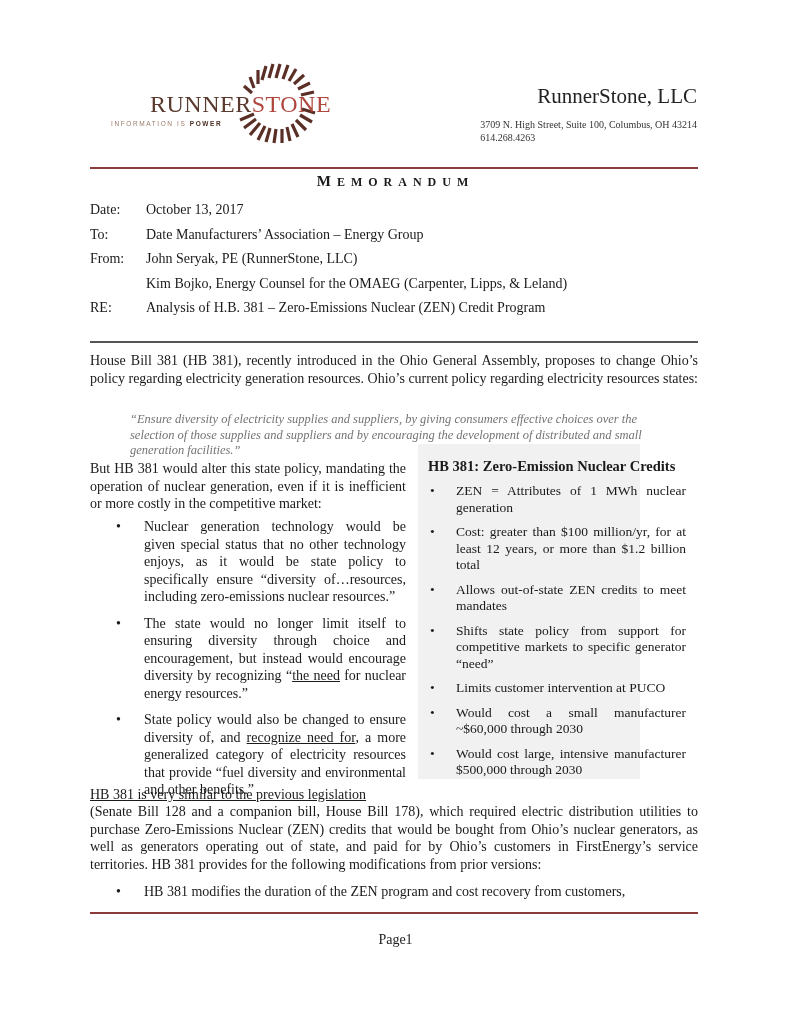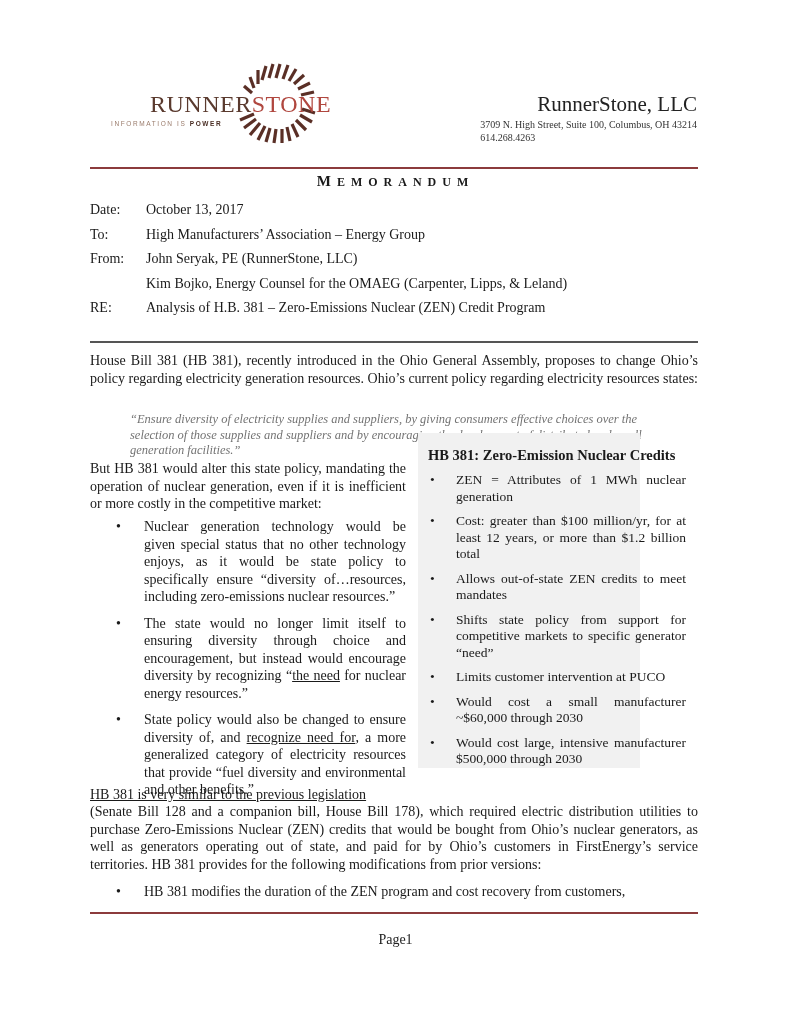--- a/index.html
+++ b/index.html
@@ -13,21 +13,21 @@
     
     .logo { position: absolute; left: 100px; top: 62px; width: 220px; height: 78px; }
     .logo-word { position: absolute; left: 10px; top: 29px; font-size: 24px; letter-spacing: 0.5px; white-space: nowrap; margin-left: 40px; }
     .logo-runner { color: #5a3a2e; }
     .logo-stone { color: #b0473f; }
     .logo-tag { position: absolute; left: 11px; top: 58px; font-family: "Liberation Sans", sans-serif; font-size: 6.5px; letter-spacing: 1.6px; color: #9a7b6b; white-space: nowrap; }
     .logo-tag b { color: #4a2e24; font-weight: bold; }
     .logo-mark { position: absolute; left: 136px; top: 0px; width: 82px; height: 82px; }
 
     
-    .company { position: absolute; right: 94px; top: 84px; font-size: 21px; color: #222; margin-top: 8px; }
+    .company { position: absolute; right: 94px; top: 84px; font-size: 21px; color: #222; }
     .addr { position: absolute; right: 94px; top: 118px; font-size: 10px; text-align: left; line-height: 13px; color: #333; }
 
     .rule-red { position: absolute; left: 90px; width: 608px; height: 2px; background: #8c3b3c; }
     .rule-red.top { top: 167px; }
     .rule-red.bottom { top: 912px; }
     .rule-gray { position: absolute; left: 90px; top: 341px; width: 608px; height: 2px; background: #555; }
 
     .memo-title { position: absolute; left: 0; width: 791px; top: 173px; text-align: center; font-size: 12px; font-weight: bold; letter-spacing: 6px; }
     .memo-title .cap { font-size: 15px; }
 
@@ -36,21 +36,21 @@
     .hdr-val { position: absolute; left: 56px; }
 
     .para { position: absolute; font-size: 14px; line-height: 17.5px; text-align: justify; }
     .quote { position: absolute; left: 130px; top: 412px; width: 540px; font-size: 12.5px; font-style: italic; line-height: 15.5px; color: #737373; font-family: Liberation Serif, serif; }
 
     ul.blist { position: absolute; margin: 0; padding: 0; list-style: none; font-size: 14px; line-height: 17.5px; }
     ul.blist li { position: relative; padding-left: 30px; text-align: justify; }
     ul.blist li .dot { position: absolute; left: 2px; top: 0; }
     .u { text-decoration: underline; }
 
-    .sidebar { position: absolute; left: 418px; top: 433px; width: 222px; height: 335px; background: #f1f1f1; }
+    .sidebar { position: absolute; left: 418px; top: 444px; width: 222px; height: 335px; background: #f1f1f1; }
     .sidebar-title { position: absolute; left: 10px; top: 14px; font-size: 14.5px; font-weight: bold; white-space: nowrap; }
     .sidebar ul.blist { left: 10px; top: 39px; width: 258px; font-size: 13.5px; line-height: 16.5px; }
     .sidebar ul.blist li { padding-left: 28px; margin-bottom: 8px; }
 
     .page-num { position: absolute; left: 0; width: 791px; top: 932px; text-align: center; font-size: 14px; color: #222; }
   </style>
 </head>
 <body>
 
 <div class="page">
@@ -95,21 +95,21 @@
   </div>
 
   <div class="rule-red top"></div>
 
   <div class="memo-title"><span class="cap">M</span><span>EMORANDUM</span></div>
 
   <div class="hdr-row" style="top:202px;">
     <span class="hdr-label">Date:</span><span class="hdr-val">October 13, 2017</span>
   </div>
   <div class="hdr-row" style="top:227px;">
-    <span class="hdr-label">To:</span><span class="hdr-val">High Manufacturers’ Association – Energy Group</span>
+    <span class="hdr-label">To:</span><span class="hdr-val">Date Manufacturers’ Association – Energy Group</span>
   </div>
   <div class="hdr-row" style="top:251px;">
     <span class="hdr-label">From:</span><span class="hdr-val">John Seryak, PE (RunnerStone, LLC)</span>
   </div>
   <div class="hdr-row" style="top:276px;">
     <span class="hdr-label"></span><span class="hdr-val">Kim Bojko, Energy Counsel for the OMAEG (Carpenter, Lipps, &amp; Leland)</span>
   </div>
   <div class="hdr-row" style="top:300px;">
     <span class="hdr-label">RE:</span><span class="hdr-val">Analysis of  H.B. 381 – Zero-Emissions Nuclear (ZEN) Credit Program</span>
   </div>

